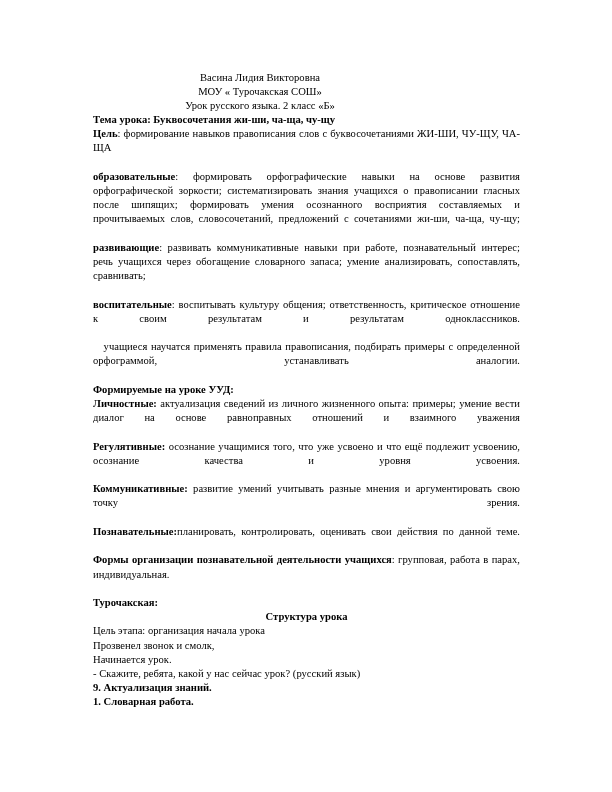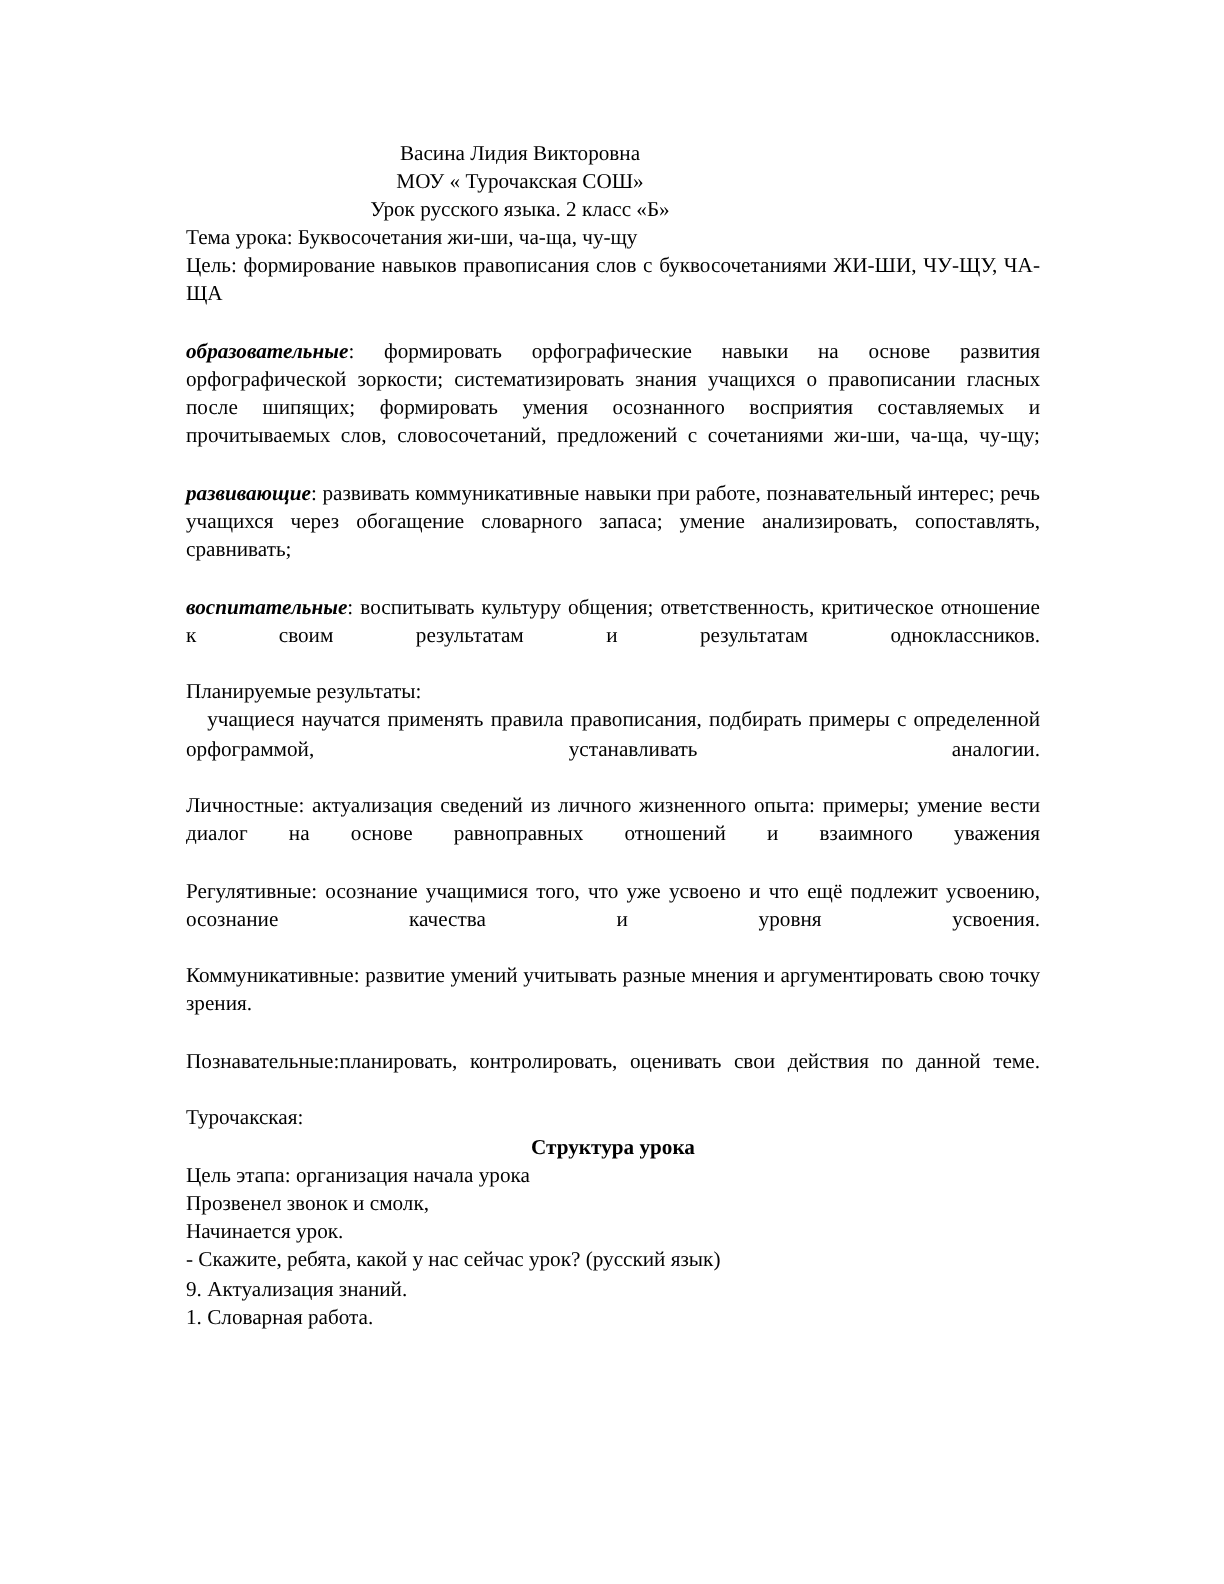--- a/index.html
+++ b/index.html
@@ -48,22 +48,22 @@
     text-align: justify;
     text-justify: inter-word;
   }
 
   .p {
     margin: 0;
     padding: 0;
     text-align: justify;
   }
 
-  .b  { font-weight: normal; }
-  .bi { font-weight: bold; font-style: italic; }
+  .b  { font-weight: bold; }
+  .bi { font-weight: bold; }
 
   .section-title {
     margin: 0;
     padding: 0;
     font-weight: bold;
     text-align: center;
   }
 
   .indent-sm { display: inline-block; width: 7px; }
 
@@ -92,33 +92,34 @@
 
     <p class="p"><span class="b">Цель</span><span>: формирование навыков правописания слов с буквосочетаниями ЖИ-ШИ, ЧУ-ЩУ, ЧА-ЩА</span></p>
 
 
     <p class="p"><span class="bi">образовательные</span><span>: формировать орфографические  навыки на основе развития орфографической зоркости; систематизировать знания учащихся о правописании гласных после шипящих; формировать умения осознанного восприятия составляемых и прочитываемых слов, словосочетаний, предложений с сочетаниями жи-ши, ча-ща, чу-щу;</span></p>
 
     <p class="p"><span class="bi">развивающие</span><span>: развивать коммуникативные навыки при работе, познавательный интерес; речь учащихся через обогащение словарного запаса; умение анализировать, сопоставлять, сравнивать;</span></p>
 
     <p class="p"><span class="bi">воспитательные</span><span>: воспитывать культуру общения; ответственность, критическое отношение к своим результатам и результатам одноклассников.</span></p>
 
-    <p class="p nojust"><span class="b">Планируемые результаты:</span></p>
 
     <p class="p"><span class="indent-sm"></span><span> учащиеся научатся применять правила правописания, подбирать примеры с определенной орфограммой, устанавливать аналогии.</span></p>
 
+    <p class="p nojust"><span class="b">Формируемые на уроке  УУД:</span></p>
 
     <p class="p"><span class="b">Личностные:</span><span> актуализация сведений из личного жизненного опыта: примеры; умение вести диалог на основе равноправных отношений и взаимного уважения</span></p>
 
     <p class="p"><span class="b">Регулятивные:</span><span> осознание учащимися того, что уже усвоено и что ещё подлежит усвоению, осознание качества и уровня усвоения.</span></p>
 
     <p class="p"><span class="b">Коммуникативные:</span><span> развитие умений учитывать разные мнения и аргументировать свою точку зрения.</span></p>
 
     <p class="p"><span class="b">Познавательные:</span><span>планировать,  контролировать, оценивать свои действия по данной теме.</span></p>
 
+    <p class="p"><span class="b">Формы организации познавательной деятельности учащихся</span><span>: групповая, работа в парах, индивидуальная.</span></p>
 
     <p class="p nojust"><span class="b">Турочакская:</span></p>
 
 
     <p class="section-title">Структура урока</p>
 
 
     <p class="p nojust">Цель этапа: организация начала урока</p>
 
     <p class="p nojust">Прозвенел звонок и смолк,</p>

